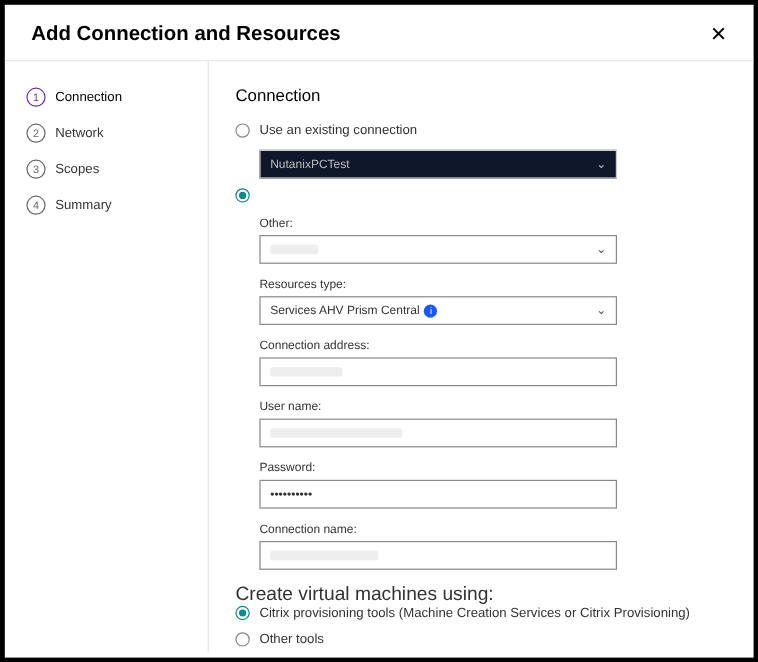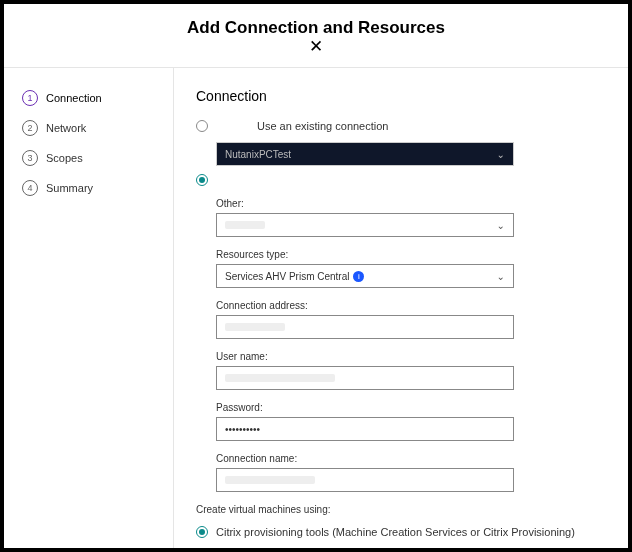--- a/index.html
+++ b/index.html
@@ -10,21 +10,20 @@
     height: 552px;
     border: 4px solid #000;
     position: relative;
   }
   .header {
     display: flex;
     justify-content: space-between;
     align-items: center;
     padding: 14px 22px 12px 22px;
     border-bottom: 1px solid #e5e5e5;
-    flex-direction: column;
   }
   .header h1 {
     font-size: 17px;
     font-weight: 600;
     color: #000;
   }
   .close-btn {
     font-size: 17px;
     color: #000;
     cursor: pointer;
@@ -80,21 +79,20 @@
     font-size: 14px;
     font-weight: 500;
     color: #000;
     margin-bottom: 16px;
   }
   .radio-row {
     display: flex;
     align-items: center;
     margin-bottom: 10px;
     cursor: pointer;
-    gap: 41px;
   }
   .radio {
     width: 12px;
     height: 12px;
     border-radius: 50%;
     border: 1.5px solid #888;
     margin-right: 8px;
     display: flex;
     align-items: center;
     justify-content: center;
@@ -162,23 +160,23 @@
   }
   .select .val { display: inline-flex; align-items: center; }
   .skeleton {
     background: #eee;
     height: 8px;
     border-radius: 2px;
     display: inline-block;
   }
   .section-gap { margin-top: 6px; margin-bottom: 12px; }
   .vm-label {
-    font-size: 10px;
-    color: #333;
-    margin: 10px 0 11px 0;
+    font-size: 16px;
+    color: #333;
+    margin: 10px 0 0 0;
   }
   .vm-radio-row {
     display: flex;
     margin-bottom: 10px;
     cursor: pointer;
   }
 </style>
 </head>
 <body>
 

